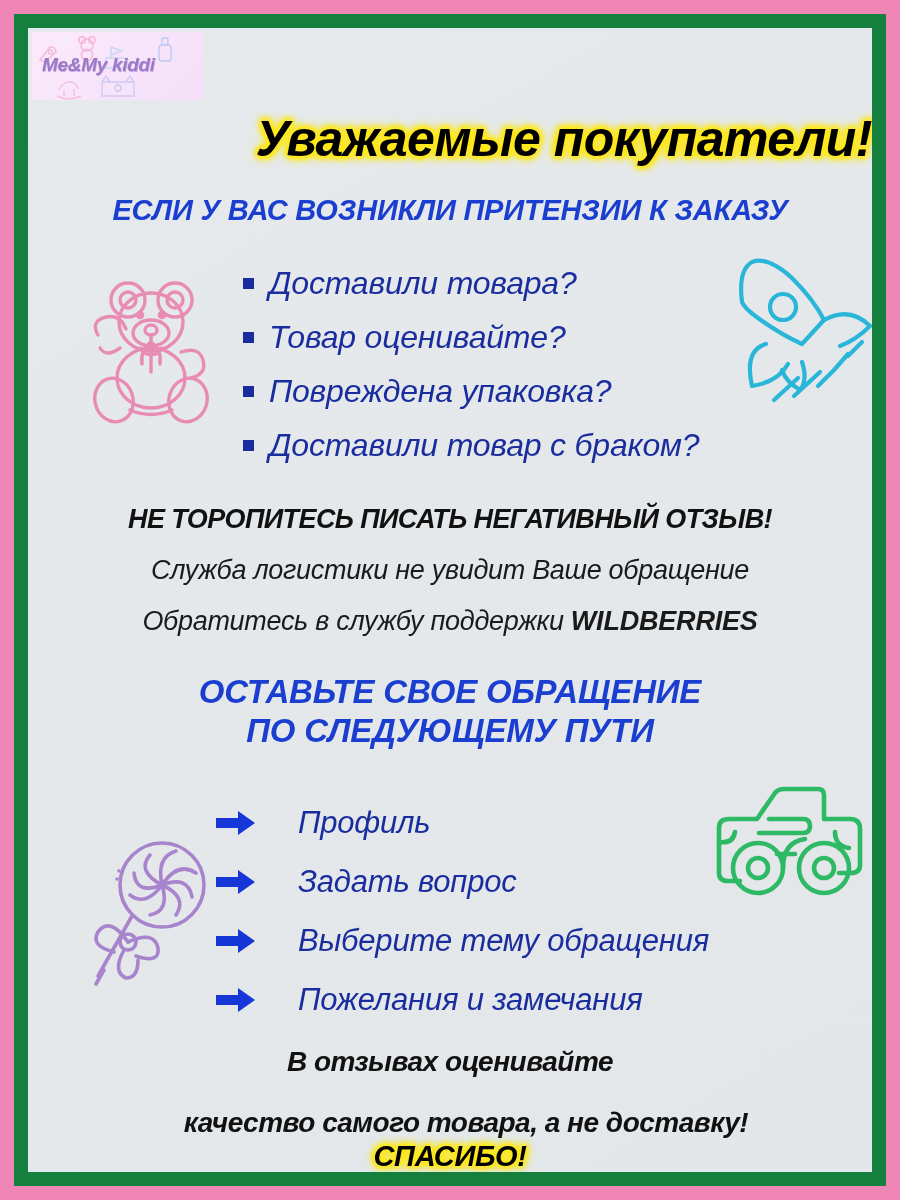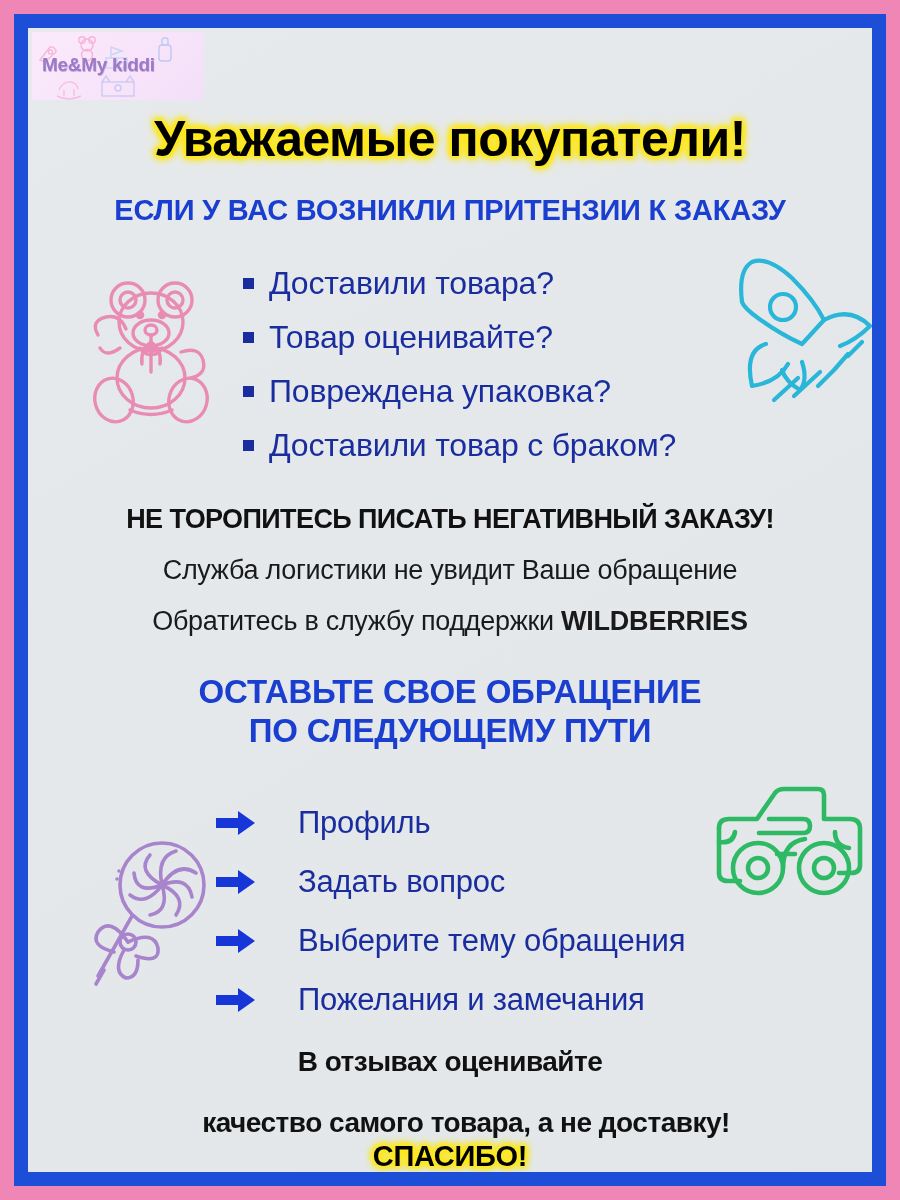--- a/index.html
+++ b/index.html
@@ -13,22 +13,23 @@
     background: #ef86b5;
     font-family: "Liberation Sans", sans-serif;
   }
 
   .poster {
     position: relative;
     width: 900px;
     height: 1200px;
     box-sizing: border-box;
     border: 14px solid #ef86b5;
-    background: #1d4ed8;
+    background: #15803d;
     overflow: hidden;
+    font-style: italic;
   }
 
   .inner {
     position: absolute;
     inset: 14px;
     background: linear-gradient(150deg, #e7eaed 0%, #e5e8eb 45%, #e3e7ea 100%);
     overflow: hidden;
   }
 
   
@@ -59,21 +60,21 @@
   .lt4 { left: 122px; top: 4px;  }
   .lt5 { left: 22px;  top: 44px; }
   .lt6 { left: 66px;  top: 40px; }
 
   
   .headline {
     position: absolute;
     top: 82px;
     left: 0;
     width: 100%;
-    text-align: center;
+    text-align: right;
     font-size: 50px;
     font-weight: bold;
     color: #000;
     letter-spacing: -0.5px;
     text-shadow:
        0 0 4px #ffe81a, 0 0 8px #ffe81a, 0 0 13px #ffe81a,
        2px 0 6px #ffe81a, -2px 0 6px #ffe81a,
        0 2px 6px #ffe81a, 0 -2px 6px #ffe81a;
   }
 
@@ -336,21 +337,21 @@
       <div class="issue-row">
         <span class="issue-bullet"></span>
         <span class="issue-text">Повреждена упаковка?</span>
       </div>
       <div class="issue-row">
         <span class="issue-bullet"></span>
         <span class="issue-text">Доставили товар с браком?</span>
       </div>
     </div>
 
-    <div class="warn">НЕ ТОРОПИТЕСЬ ПИСАТЬ НЕГАТИВНЫЙ ЗАКАЗУ!</div>
+    <div class="warn">НЕ ТОРОПИТЕСЬ ПИСАТЬ НЕГАТИВНЫЙ ОТЗЫВ!</div>
     <div class="note1">Служба логистики не увидит Ваше обращение</div>
     <div class="note2"><span>Обратитесь в службу поддержки </span><b>WILDBERRIES</b></div>
 
     <div class="path-head">
       <div>ОСТАВЬТЕ СВОЕ ОБРАЩЕНИЕ</div>
       <div>ПО СЛЕДУЮЩЕМУ ПУТИ</div>
     </div>
 
     <svg class="art art-lolli" width="140" height="165" viewBox="0 0 140 165">
       <g fill="none" stroke="#a884cc" stroke-width="3.6" stroke-linecap="round" stroke-linejoin="round">

